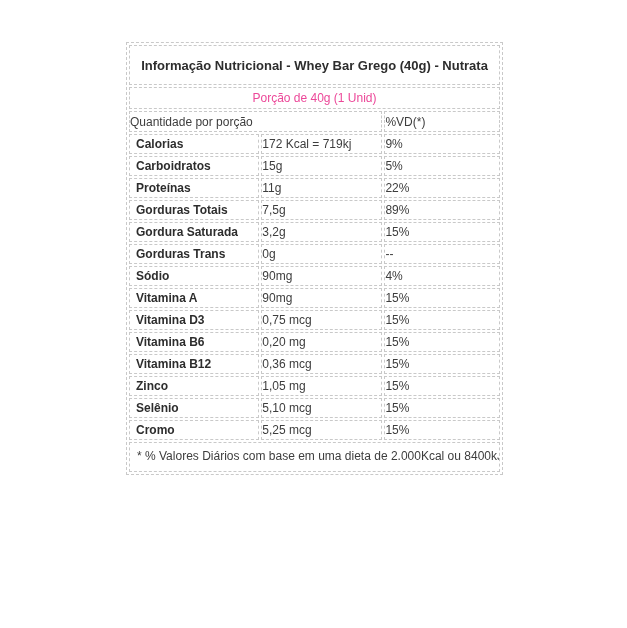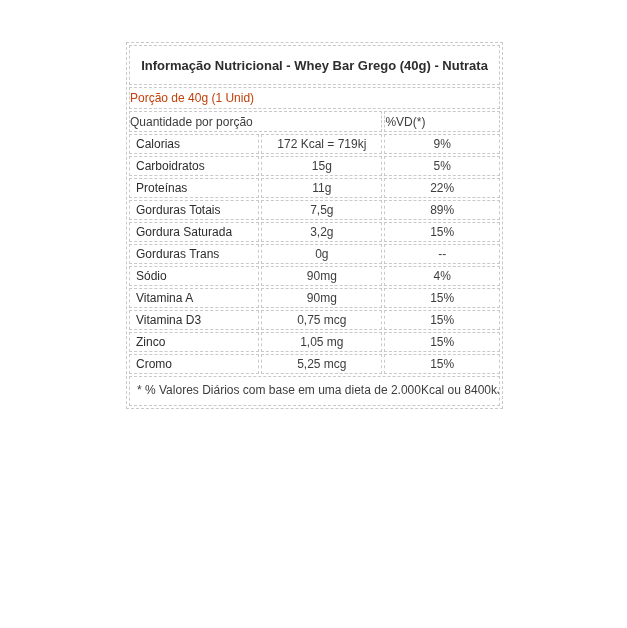--- a/index.html
+++ b/index.html
@@ -52,40 +52,40 @@
   th.title-cell {
     height: 40px;
     text-align: center;
     font-size: 13px;
     font-weight: bold;
     color: #2d2d2d;
   }
 
   td.serving-cell {
     height: 22px;
-    text-align: left;
-    color: #c2410c;
+    text-align: center;
+    color: #ec4899;
   }
 
   td.colhead-cell {
     height: 21px;
     color: #3d3d3d;
   }
 
   td.label-cell {
     height: 20px;
-    font-weight: normal;
+    font-weight: bold;
     color: #2d2d2d;
     text-align: left;
     padding-left: 6px;
   }
 
   td.amount-cell, td.dv-cell {
     height: 20px;
-    text-align: center;
+    text-align: left;
     color: #3d3d3d;
   }
 
   td.footnote-cell {
     padding: 5px 7px 6px 7px;
     text-align: justify;
     line-height: 16.5px;
     color: #3d3d3d;
     white-space: normal;
     font-size: 12px;
@@ -164,29 +164,44 @@
     <td class="amount-cell">90mg</td>
     <td class="dv-cell">15%</td>
   </tr>
 
   <tr>
     <td class="label-cell">Vitamina D3</td>
     <td class="amount-cell">0,75 mcg</td>
     <td class="dv-cell">15%</td>
   </tr>
 
-
-
+  <tr>
+    <td class="label-cell">Vitamina B6</td>
+    <td class="amount-cell">0,20 mg</td>
+    <td class="dv-cell">15%</td>
+  </tr>
+
+
+  <tr>
+    <td class="label-cell">Vitamina B12</td>
+    <td class="amount-cell">0,36 mcg</td>
+    <td class="dv-cell">15%</td>
+  </tr>
 
   <tr>
     <td class="label-cell">Zinco</td>
     <td class="amount-cell">1,05 mg</td>
     <td class="dv-cell">15%</td>
   </tr>
 
+  <tr>
+    <td class="label-cell">Selênio</td>
+    <td class="amount-cell">5,10 mcg</td>
+    <td class="dv-cell">15%</td>
+  </tr>
 
   <tr>
     <td class="label-cell">Cromo</td>
     <td class="amount-cell">5,25 mcg</td>
     <td class="dv-cell">15%</td>
   </tr>
 </tbody>
       <tfoot>
         <tr>
           <td class="footnote-cell" colspan="3">* % Valores Diários com base em uma dieta de 2.000Kcal ou 8400kJ. Seus valores diários podem ser maiores ou menores dependendo das suas necessidades energéticas. Obs: Pode haver pequenas variações na informação nutricional, de acordo com o sabor.</td>

